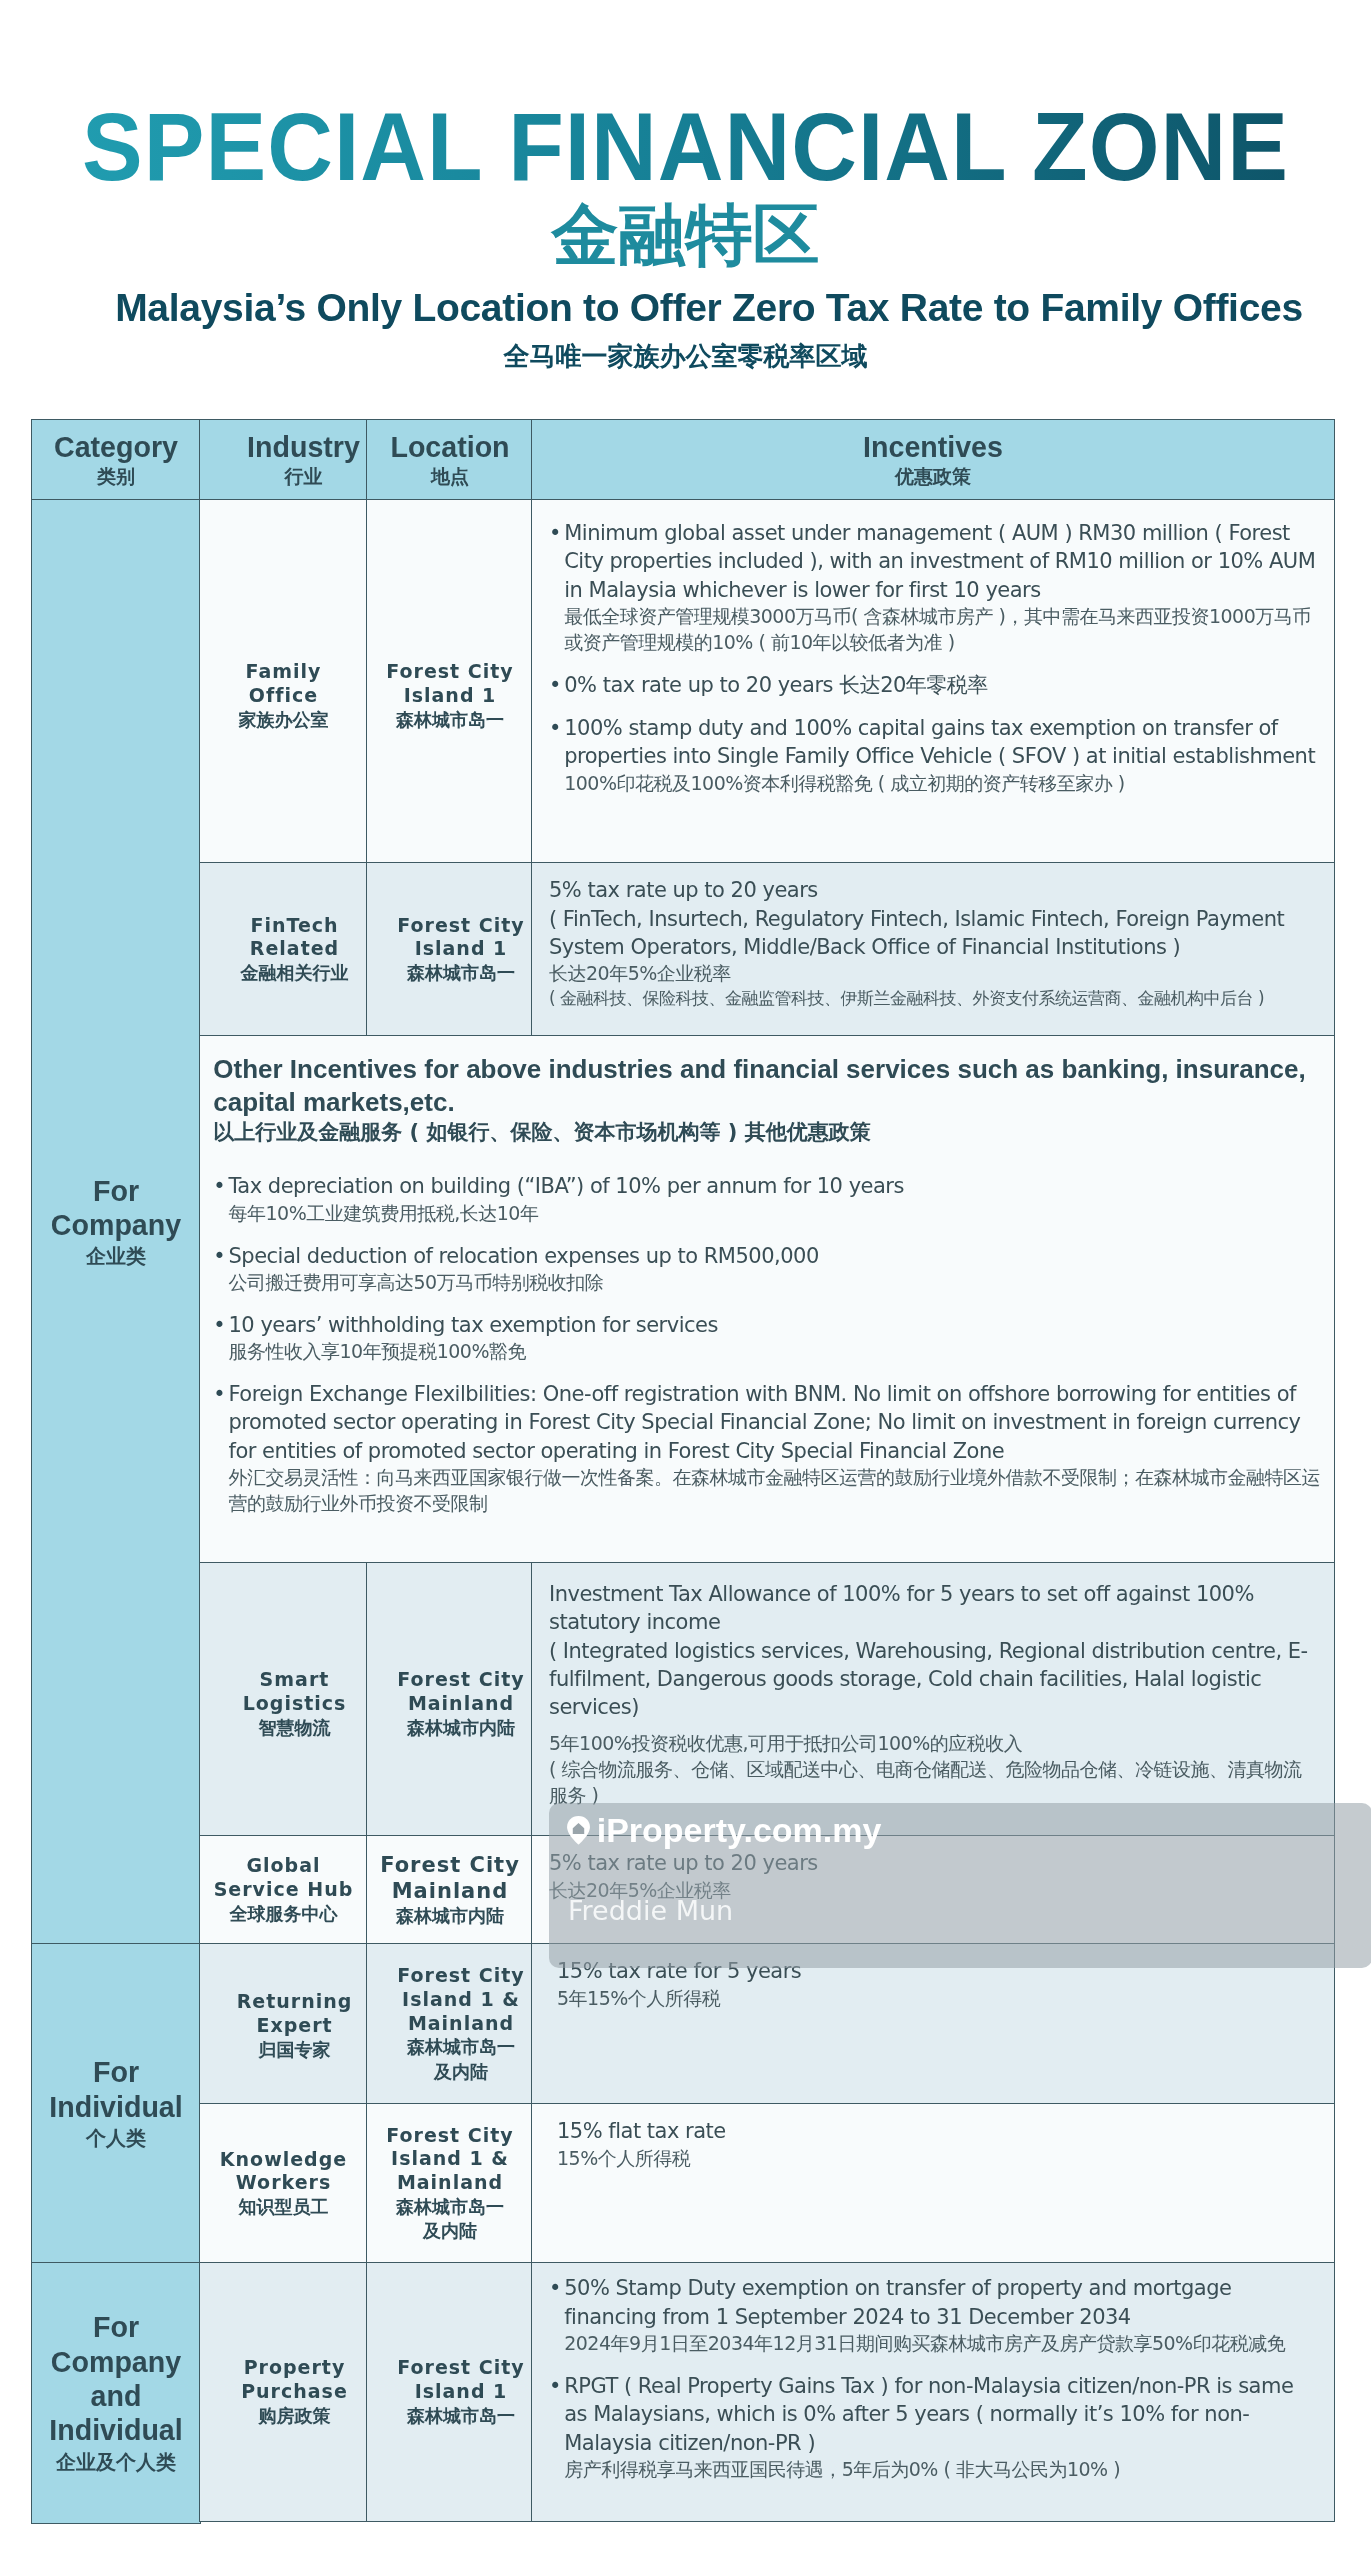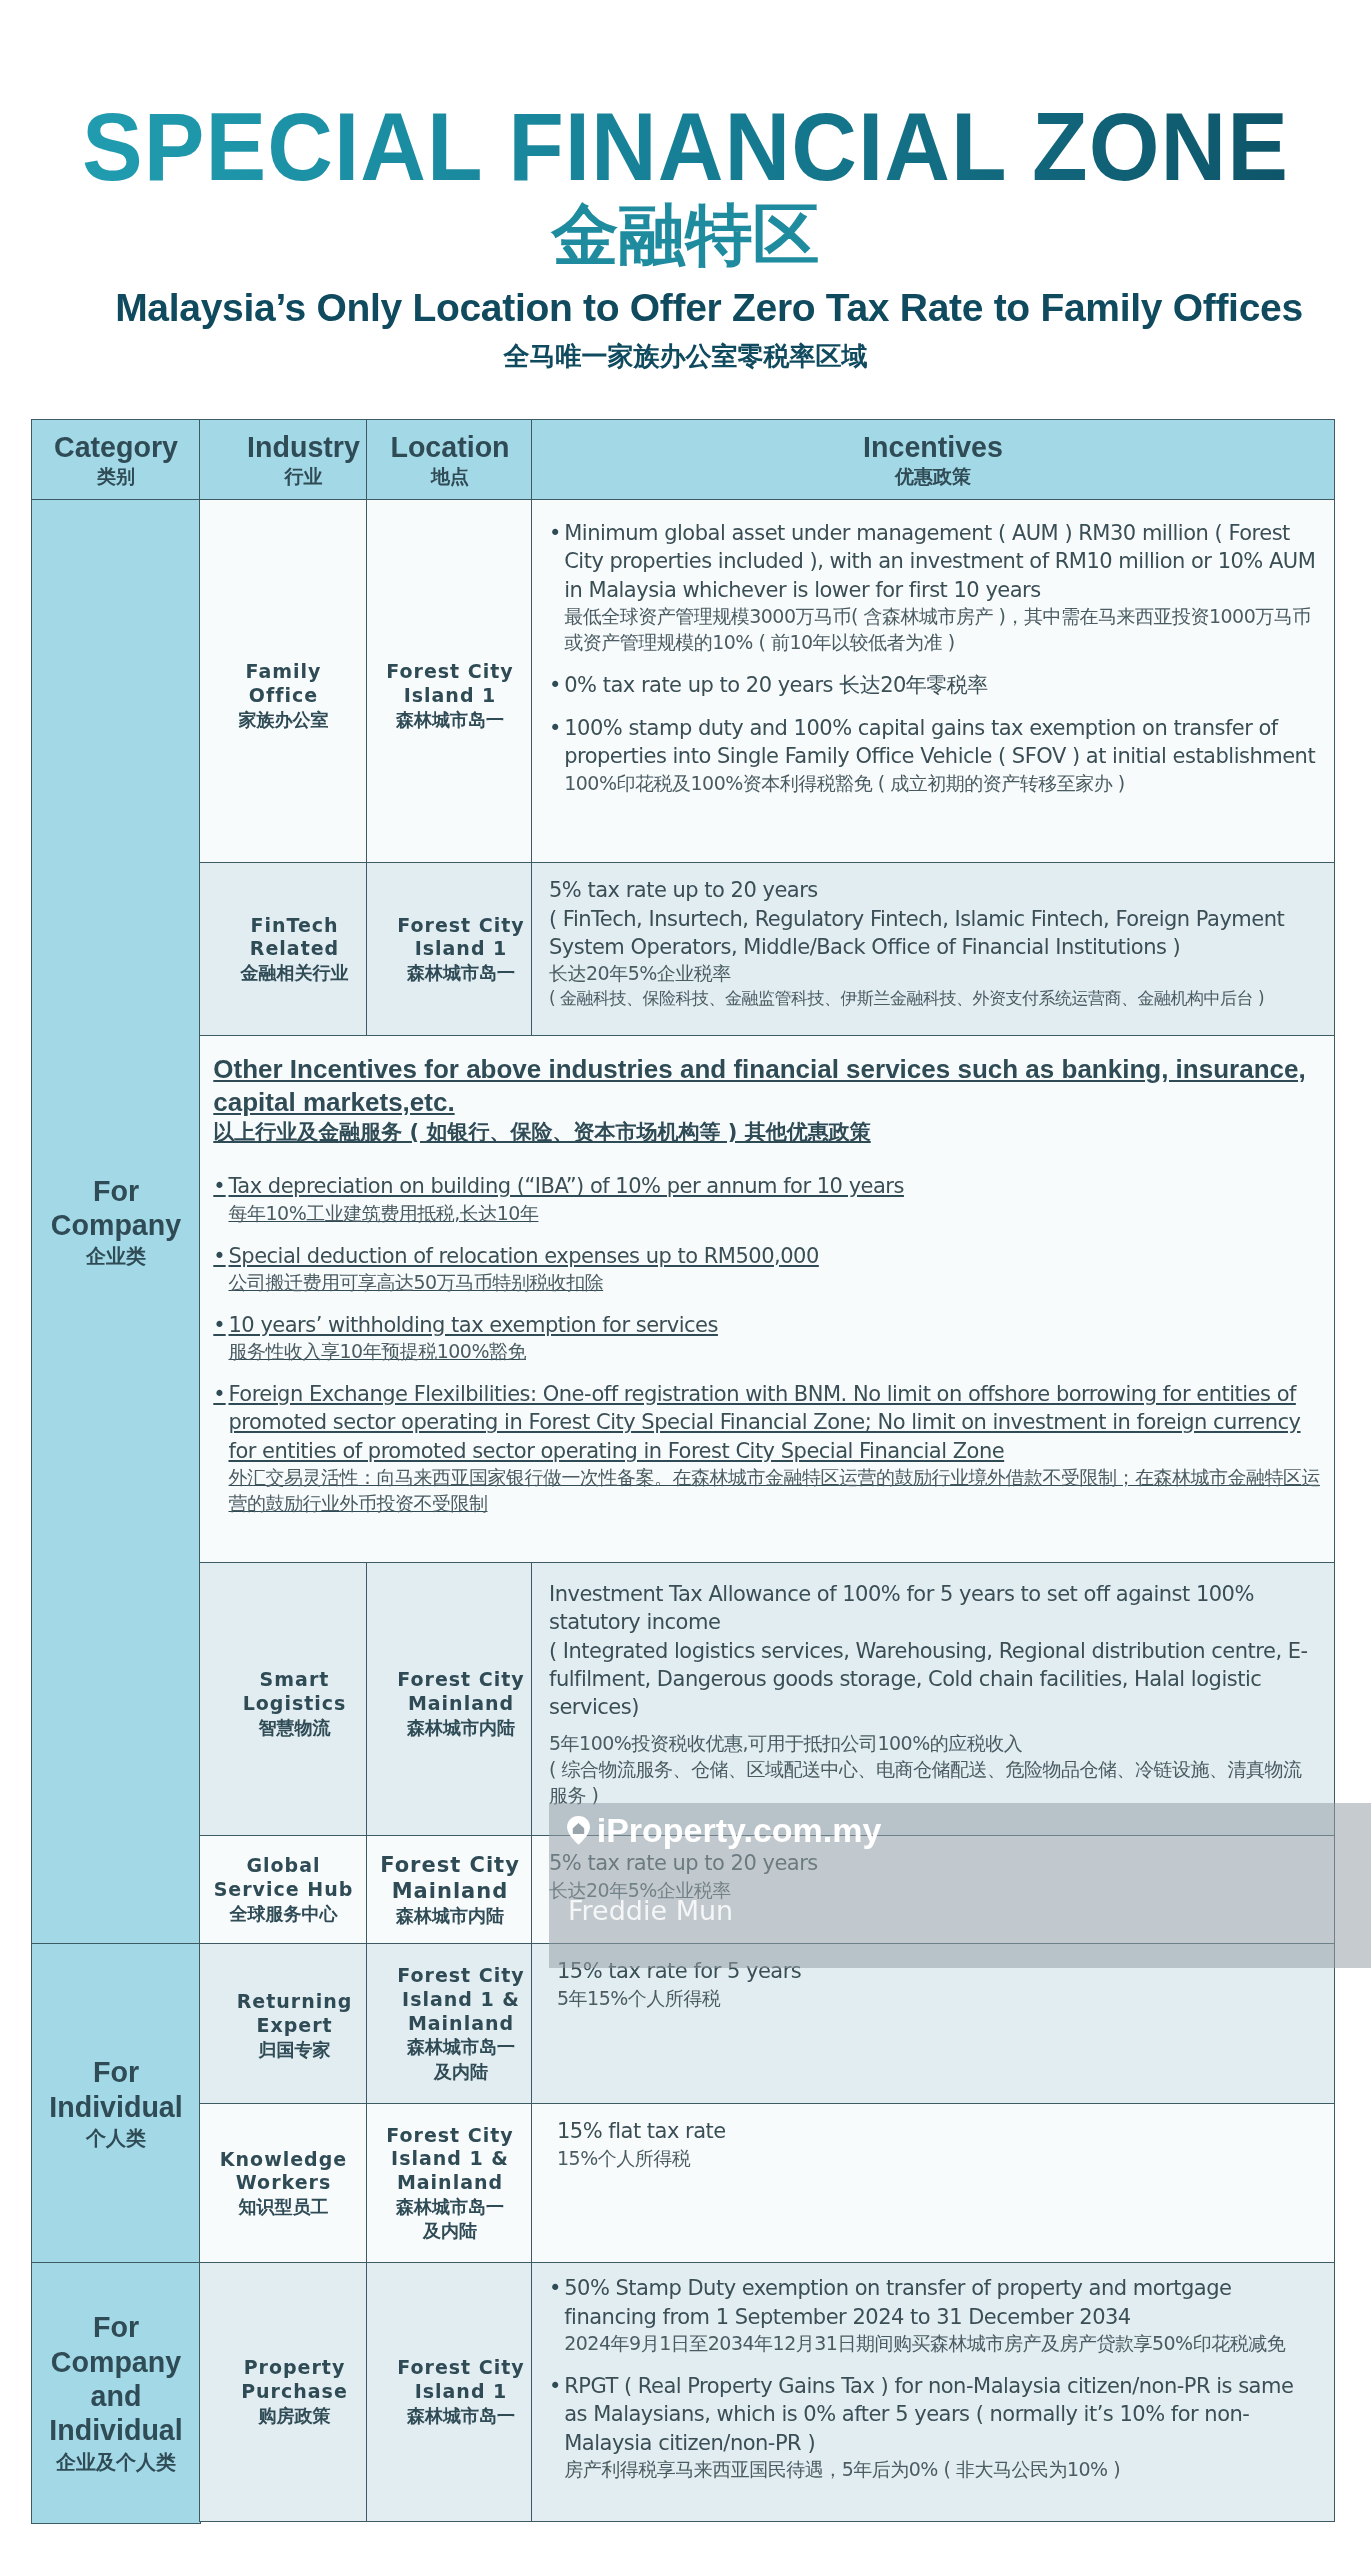--- a/index.html
+++ b/index.html
@@ -50,20 +50,21 @@
   .inc .bullet .dot { width: 15.2px; flex: none; font-size: 21px; line-height: 1.35; }
   .inc .bullet .body { flex: 1; }
   .gap { height: 15.2px; }
 
   .other-h { font-family: "Liberation Sans", sans-serif; font-weight: 700; font-size: 26px; line-height: 1.25; color: #2f4b55; }
   .other-hz { font-weight: 700; font-size: 21px; color: #2f4b55; line-height: 1.4; }
 
   .watermark {
     position: absolute; left: 549px; top: 1803px; width: 823px; height: 165px;
     background: rgba(150,160,168,0.55);
+    border-radius: 10px;
   }
   .wm-logo { position: absolute; left: 17px; top: 7.6px; display: flex; align-items: center; gap: 5.7px;
     color: #ffffff; font-family: "Liberation Sans", sans-serif; font-weight: 700; font-size: 34px; }
   .wm-pin { width: 25px; height: 30.5px; position: relative; }
   .wm-name { position: absolute; left: 19px; top: 92px; color: #f4f6f7; font-family: "DejaVu Sans", sans-serif; font-size: 27px; }
 </style>
 </head>
 <body>
 
 <div class="title-en">SPECIAL FINANCIAL ZONE</div>
@@ -139,21 +140,21 @@
   <div class="en">Island 1</div>
   <div class="zh">森林城市岛一</div>
 </div>
 <div class="cell inc shade" style="left:531px;top:862px;width:804px;height:175px;padding-top:13.3px;">
   <p>5% tax rate up to 20 years</p>
   <p>( FinTech, Insurtech, Regulatory Fintech, Islamic Fintech, Foreign Payment System Operators, Middle/Back Office of Financial Institutions )</p>
   <p class="zh">长达20年5%企业税率</p>
   <p class="zh" style="font-size:17px;">( 金融科技、保险科技、金融监管科技、伊斯兰金融科技、外资支付系统运营商、金融机构中后台 )</p>
 </div>
 
-<div class="cell inc light" style="left:199px;top:1035px;width:1136px;height:529px;padding:17px 13.3px;text-decoration:underline;">
+<div class="cell inc light" style="left:199px;top:1035px;width:1136px;height:529px;padding:17px 13.3px;">
   <div class="other-h">Other Incentives for above industries and financial services such as banking, insurance, capital markets,etc.</div>
   <div class="other-hz">以上行业及金融服务 ( 如银行、保险、资本市场机构等 ) 其他优惠政策</div>
   <div style="height:25px"></div>
   <div class="bullet">
     <span class="dot">•</span>
     <div class="body">
       <p>Tax depreciation on building (“IBA”) of 10% per annum for 10 years</p>
       <p class="zh">每年10%工业建筑费用抵税,长达10年</p>
     </div>
   </div>

